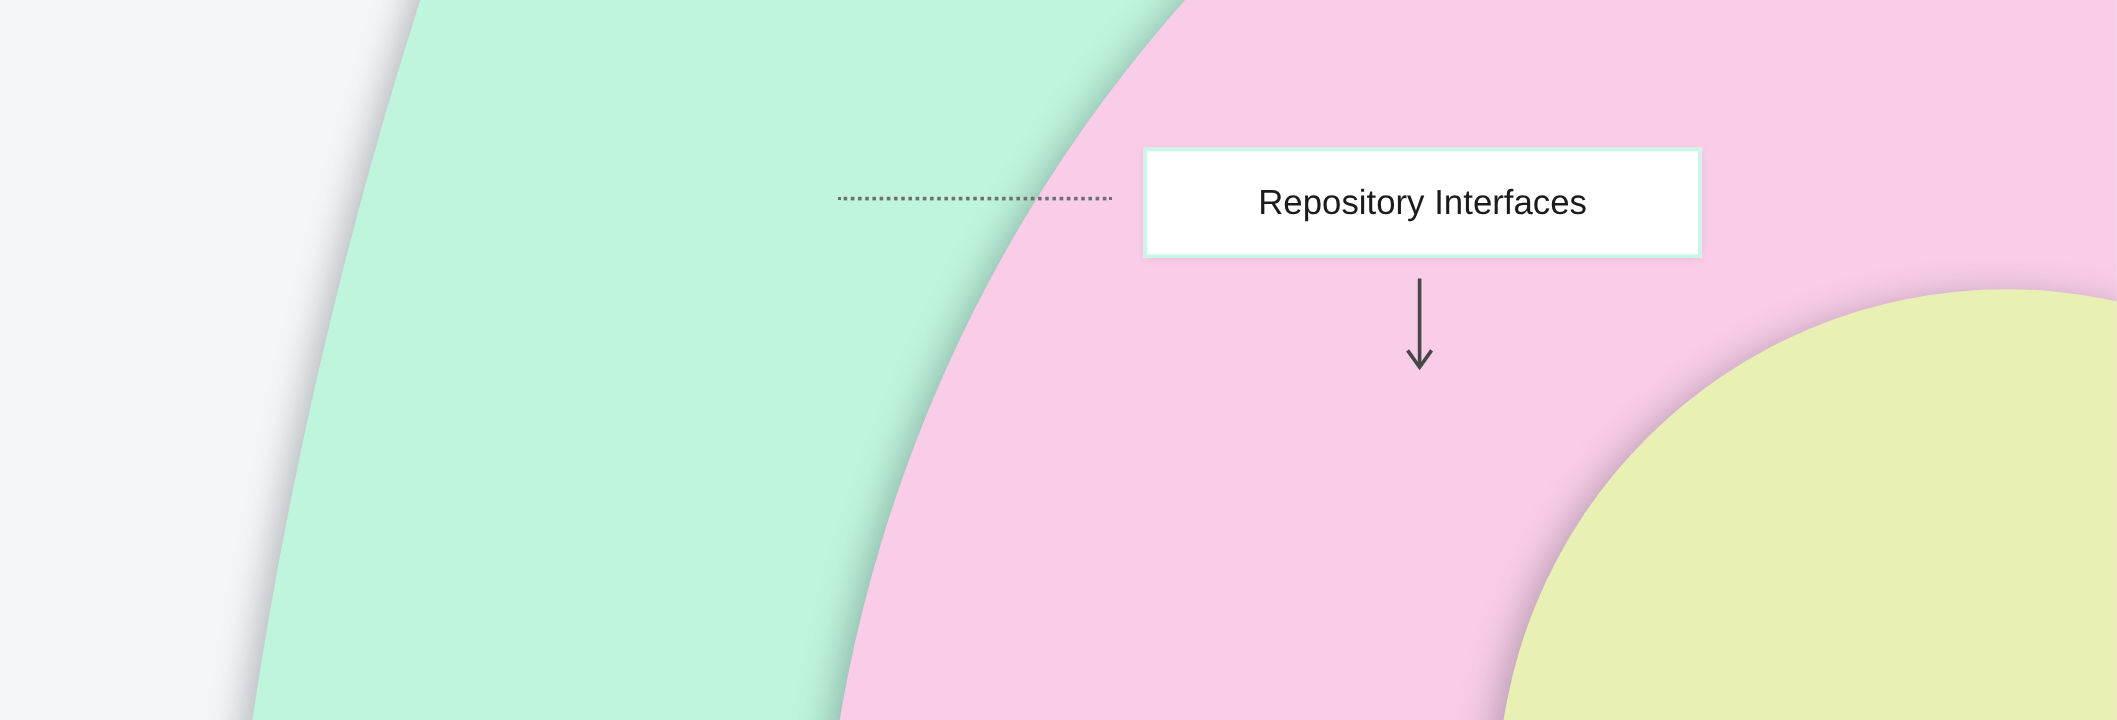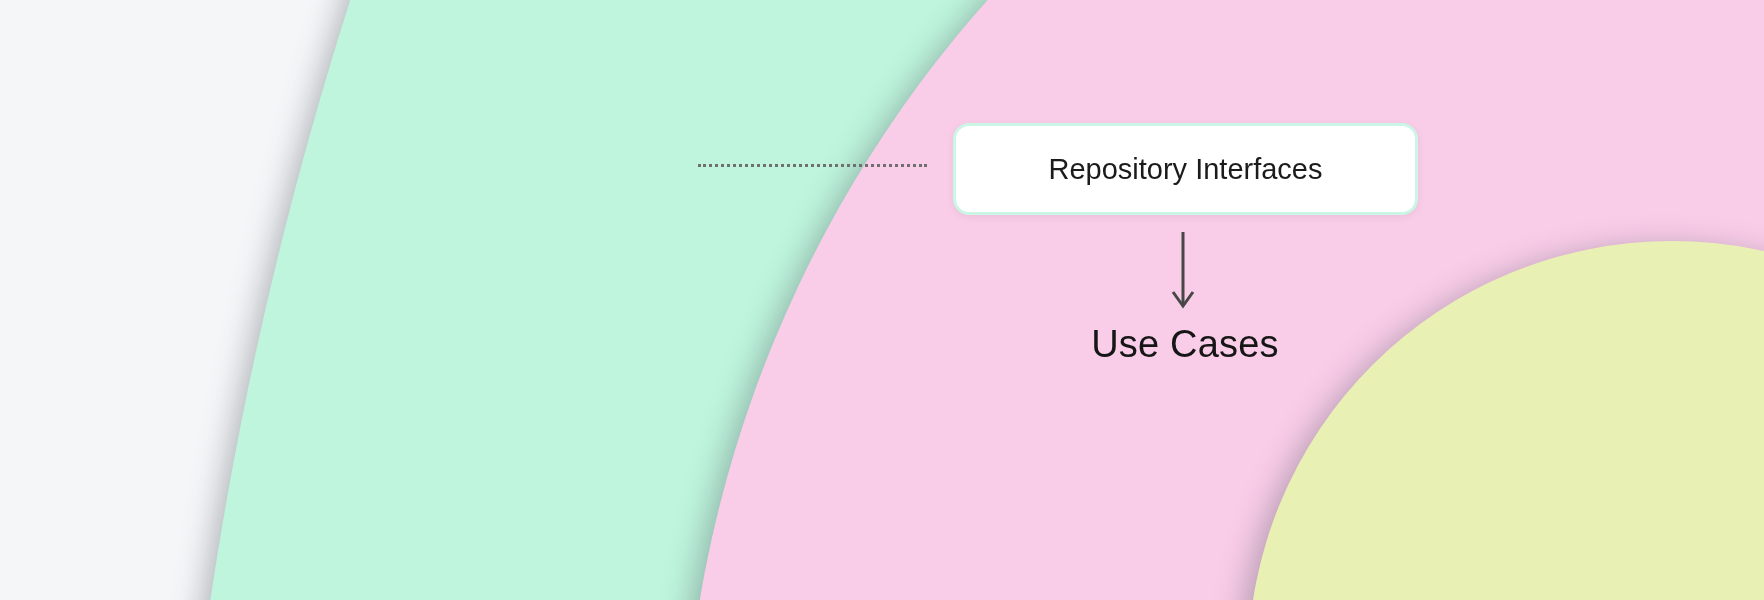--- a/index.html
+++ b/index.html
@@ -43,21 +43,21 @@
   .label-repositories { left: 544px;  top: 164px; }
   .label-use-cases    { left: 1185px; top: 344px; }
   .label-entities     { left: 1641px; top: 484px; }
 
   .node-box {
     position: absolute;
     left: 953px; top: 123px;
     width: 465px; height: 92px;
     background: #ffffff;
     border: 3px solid #cbf5e4;
-    border-radius: 16px;
+    border-radius: 0;
     display: flex;
     align-items: center;
     justify-content: center;
     box-shadow: 0 2px 8px rgba(0, 0, 0, 0.06);
   }
   .node-box .node-label {
     font-size: 29px;
     color: #1b1b1b;
     white-space: nowrap;
   }
@@ -81,21 +81,20 @@
 
 <div class="stage" style="background-color: rgb(245, 246, 248);">
 
   <div class="ring ring-repositories" style="background-color: rgb(190, 245, 220);"></div>
 
   <div class="ring ring-use-cases" style="background-color: rgb(249, 204, 232);"></div>
 
   <div class="ring ring-entities" style="background-color: rgb(233, 240, 180);"></div>
 
 
-  <div class="ring-label label-use-cases">Use Cases</div>
 
 
   <div class="dotted-connector" style="color: rgb(111, 111, 111);"></div>
 
   <div class="node-box" style="background-color: rgb(255, 255, 255); border-color: rgb(203, 245, 228);">
     <span class="node-label">Repository Interfaces</span>
   </div>
 
   <div class="arrow-connector" style="color: rgb(71, 71, 71);">
     <svg width="40" height="86" viewBox="0 0 40 86">

